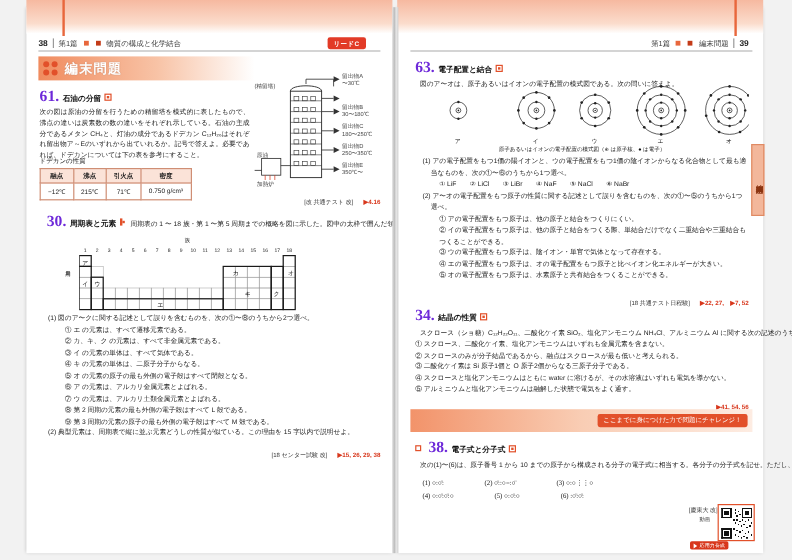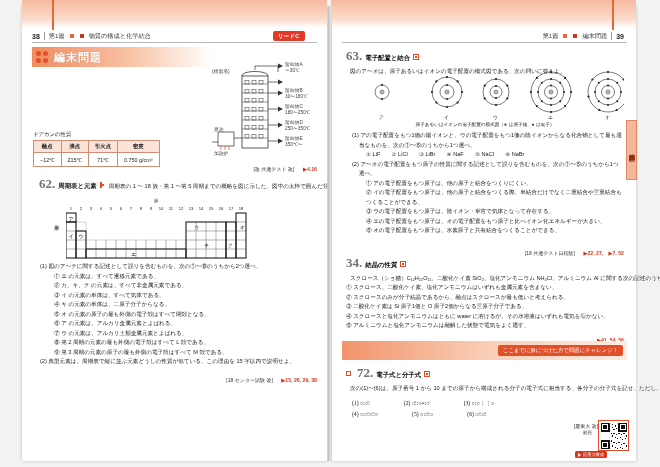--- a/index.html
+++ b/index.html
@@ -78,21 +78,21 @@
   .sect-title2 .label { font-size: 10.5px; font-weight: bold; color: #fff;
      letter-spacing: .5px; text-shadow: 0 0 1px rgba(0,0,0,.2); }
   .sect-title2 .sub {
     margin-left: auto; margin-right: 4px; font-size: 5.4px; color: #fff;
     background: #e2502a; padding: 2px 5px; border-radius: 2px;
   }
 
   
   .prob { position: absolute; }
   .prob-head { display: flex; align-items: baseline; gap: 3px; white-space: nowrap; }
-  .pnum { font-size: 13px; font-weight: bold; color: #737373; font-family: "Liberation Serif", serif; }
+  .pnum { font-size: 13px; font-weight: bold; color: #6d28d9; font-family: "Liberation Serif", serif; }
   .ptitle { font-size: 6.4px; font-weight: bold; color: #111; }
   .lvl {
     display: inline-block; width: 6px; height: 6px; border: 1.2px solid #e2502a;
     position: relative; top: 0px;
   }
   .lvl::after { content:""; position:absolute; left:1px; top:1px; width:2px; height:2px; background:#e2502a;}
   .redsq {
     display:inline-block; width:5px; height:5px; background:#e2502a;
     margin-right:3px; position: relative; top:-1px;
   }
@@ -171,20 +171,28 @@
   <div class="sect-title" style="left:32px; top:47px; width:180px;">
     <span class="dots4">
         <i></i>
         <i></i>
         <i></i>
         <i></i>
       </span>
     <span class="label">編末問題</span>
   </div>
 
+  <div class="prob" style="left:33px; top:72px; width:175px;">
+    <div class="prob-head">
+      <span class="pnum">61.</span>
+      <span class="ptitle">石油の分留</span>
+      <span class="lvl"></span>
+    </div>
+    <div class="ptext" style="margin-top:2px;">次の図は原油の分留を行うための精留塔を模式的に表したもので、沸点の違いは炭素数の数の違いをそれぞれ示している。石油の主成分であるメタン CH₄と、灯油の成分であるドデカン C₁₂H₂₆はそれぞれ留出物ア～Eのいずれから出ていれるか。記号で答えよ。必要であれば、ドデカンについては下の表を参考にすること。</div>
+  </div>
 
   <div class="fig-tower" style="left:212px; top:60px; width:110px; height:100px;">
     <div class="fig-note" style="position:absolute;left:0px;top:8px;">(精留塔)</div>
     <svg width="110" height="100" style="position:absolute;left:0;top:0;">
 
       <rect x="30" y="16" width="26" height="72" fill="none" stroke="#333" stroke-width="0.8"></rect>
 
       <path d="M30 16 C30 10 56 10 56 16" fill="none" stroke="#333" stroke-width="0.8"></path>
 
       <g stroke="#333" stroke-width="0.5">
@@ -288,21 +296,21 @@
       </table>
   </div>
   <div class="rightline" style="left:150px; top:157px; width:167px;">
     <span class="src">[改 共通テスト 改]</span>
     <span class="ansmark" style="margin-left:4px;">▶4.16</span>
   </div>
 
   <div class="prob" style="left:33px; top:176px; width:285px;">
     <div class="prob-head">
       <span class="redsq"></span>
-      <span class="pnum">62.</span>
+      <span class="pnum">30.</span>
       <span class="ptitle">周期表と元素</span>
       <span class="lvl"></span>
       <span class="ptext" style="margin-left:4px;">周期表の 1 〜 18 族・第 1 〜第 5 周期までの概略を図に示した。図中の太枠で囲んだ領域ア〜クについて次の問いに答えよ。</span>
     </div>
   </div>
 
   <div class="pt-wrap" style="left:66px; top:200px;">
     <div class="axis-lbl" style="left:88px; top:-2px;">族</div>
     <div class="axis-lbl" style="left:-12px; top:22px; writing-mode:vertical-rl;">周期</div>
     <svg width="190" height="56" style="position:absolute; left:0; top:5px;">
@@ -603,21 +611,21 @@
   </div>
 
   <div class="sect-title2" style="left:342px; top:341px; width:285px;">
 
     <span class="sub">ここまでに身につけた力で問題にチャレンジ！</span>
   </div>
 
   <div class="prob" style="left:346px; top:365px; width:278px;">
     <div class="prob-head" style="flex-wrap:wrap;">
       <span class="redsq"></span>
-      <span class="pnum">72.</span>
+      <span class="pnum">38.</span>
       <span class="ptitle">電子式と分子式</span>
       <span class="lvl"></span>
       <span class="ptext" style="margin-left:4px; width:205px;">次の(1)〜(6)は、原子番号 1 から 10 までの原子から構成される分子の電子式に相当する。各分子の分子式を記せ。ただし、○は元素記号を表すものとする。</span>
     </div>
   </div>
   <div class="lewis" style="position:absolute; left:352px; top:398px; width:272px;">
     <div style="display:flex; gap:34px;">
       <span>(1) ○:○̈:</span>
       <span>(2) ○̈::○=:○̈</span>
       <span>(3) ○:○⋮⋮○</span>

